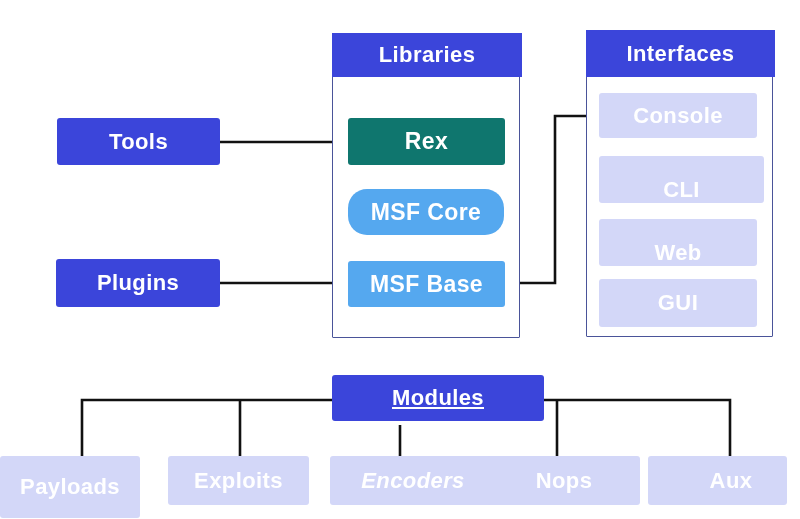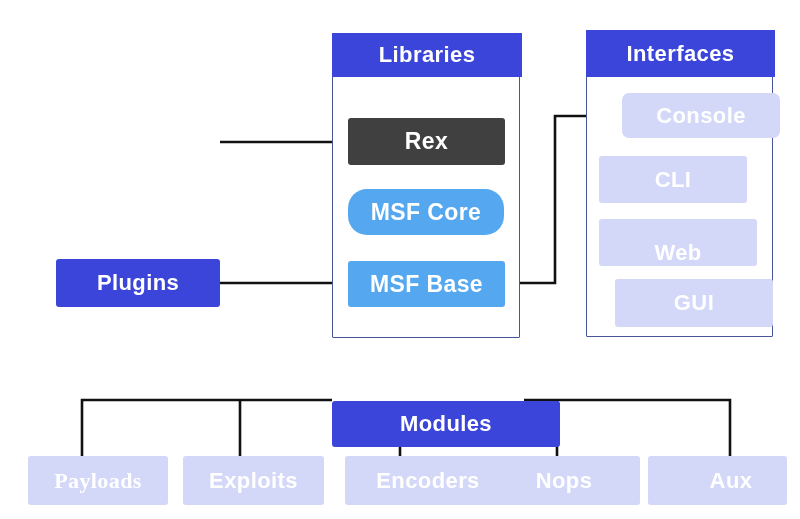--- a/index.html
+++ b/index.html
@@ -17,21 +17,21 @@
     display: flex;
     align-items: center;
     justify-content: center;
     font-weight: bold;
     color: #ffffff;
     border-radius: 3px;
     letter-spacing: 0.4px;
   }
   .primary   { background: #3b45da; font-size: 22px; }
   .sky       { background: #55a8ef; font-size: 23px; }
-  .periwinkle{ background: #404040; font-size: 23px; }
+  .periwinkle{ background: #0f766e; font-size: 23px; }
   .lavender  { background: #d3d7f8; font-size: 22px; }
   .container-frame {
     position: absolute;
     border: 1px solid #4a5499;
     background: #ffffff;
     border-radius: 1px;
   }
   .container-header {
     position: absolute;
     left: -1px; top: -1px;
@@ -78,20 +78,23 @@
     <path d="M 599 116 L 555 116 L 555 283 L 507 283"></path>
     <polyline points="518,275 506,283 518,291"></polyline>
 
     <path d="M 332 400 L 82 400 L 82 456"></path>
     <line x1="240" y1="400" x2="240" y2="456"></line>
     <line x1="400" y1="425" x2="400" y2="456"></line>
     <path d="M 524 400 L 730 400 L 730 456"></path>
     <line x1="557" y1="400" x2="557" y2="456"></line>
   </svg>
 
+  <div class="box primary" style="left:57px; top:118px; width:163px; height:47px;">
+    <span>Tools</span>
+  </div>
   <div class="box primary" style="left:56px; top:259px; width:164px; height:48px;">
     <span>Plugins</span>
   </div>
 
   <div class="container-frame" style="left:332px; top:33px; width:188px; height:305px;text-align:right;">
     <div class="container-header" style="width:190px; height:44px;">
       <span>Libraries</span>
     </div>
   </div>
   <div class="box periwinkle" style="left:348px; top:118px; width:157px; height:47px;">
@@ -102,44 +105,44 @@
   </div>
   <div class="box sky" style="left:348px; top:261px; width:157px; height:46px;">
     <span>MSF Base</span>
   </div>
 
   <div class="container-frame" style="left:586px; top:30px; width:187px; height:307px;">
     <div class="container-header" style="width:189px; height:47px;">
       <span>Interfaces</span>
     </div>
   </div>
-  <div class="box lavender" style="left:622px; top:93px; width:158px; height:45px;border-radius:7px;">
+  <div class="box lavender" style="left:599px; top:93px; width:158px; height:45px;">
     <span>Console</span>
   </div>
-  <div class="box lavender" style="left:599px; top:156px; width:148px; height:47px;">
+  <div class="box lavender" style="left:599px; top:156px; width:165px; height:47px;align-items:flex-end;">
     <span>CLI</span>
   </div>
   <div class="box lavender" style="left:599px; top:219px; width:158px; height:47px;align-items:flex-end;">
     <span>Web</span>
   </div>
-  <div class="box lavender" style="left:599px; top:279px; width:158px; height:48px;margin-left:16px;">
+  <div class="box lavender" style="left:599px; top:279px; width:158px; height:48px;">
     <span>GUI</span>
   </div>
 
-  <div class="box primary" style="left:332px; top:401px; width:228px; height:46px;">
+  <div class="box primary" style="left:332px; top:375px; width:212px; height:46px;text-decoration:underline;">
     <span>Modules</span>
   </div>
 
-  <div class="box lavender" style="left:28px; top:456px; width:140px; height:49px;font-family:Liberation Serif, serif;">
+  <div class="box lavender" style="left:0; top:456px; width:140px; height:62px;">
     <span>Payloads</span>
   </div>
-  <div class="box lavender" style="left:183px; top:456px; width:141px; height:49px;">
+  <div class="box lavender" style="left:168px; top:456px; width:141px; height:49px;">
     <span>Exploits</span>
   </div>
-  <div class="box lavender" style="left:345px; top:456px; width:166px; height:49px;">
+  <div class="box lavender" style="left:330px; top:456px; width:166px; height:49px;font-style:italic;">
     <span>Encoders</span>
   </div>
   <div class="box lavender" style="left:488px; top:456px; width:152px; height:49px;">
     <span>Nops</span>
   </div>
   <div class="box lavender" style="left:648px; top:456px; width:139px; height:49px;padding-left:27px;">
     <span>Aux</span>
   </div>
 
 </div>

